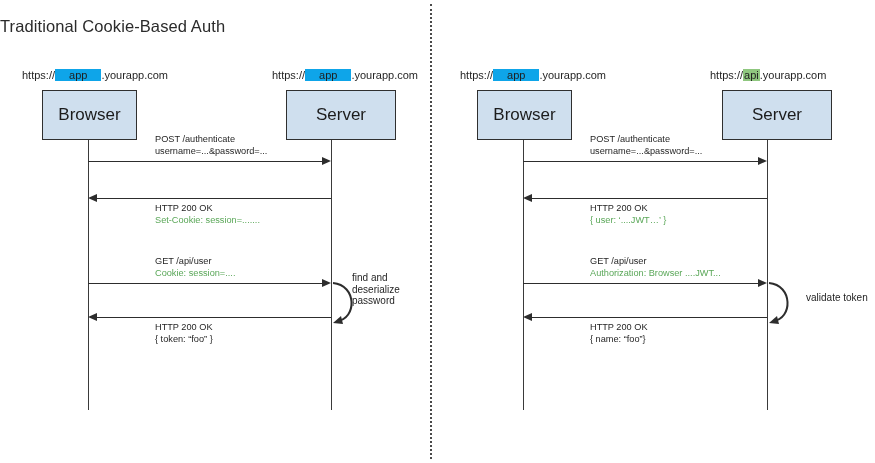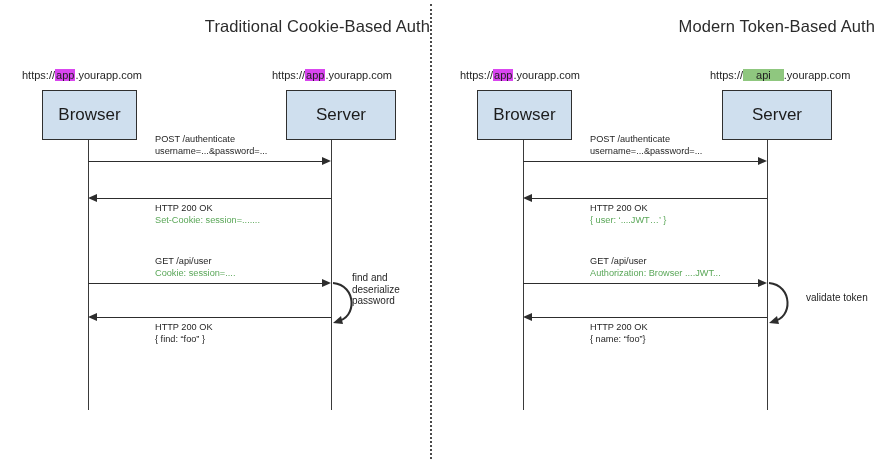--- a/index.html
+++ b/index.html
@@ -35,40 +35,40 @@
   
   .panel { position: absolute; top: 0; height: 463px; }
   .panel.left  { left: 0px;   width: 430px; }
   .panel.right { left: 440px; width: 435px; }
 
   .panel-title {
     position: absolute;
     top: 17px;
     left: 0;
     width: 100%;
-    text-align: right;
+    text-align: left;
     font-size: 16.5px;
     letter-spacing: .1px;
     color: #2b2b2b;
     white-space: nowrap;
   }
 
   
   .participant { position: absolute; top: 0; }
 
   .url {
     position: absolute;
     top: 68px;
     white-space: nowrap;
     font-size: 11px;
     color: #1f1f1f;
     line-height: 14px;
   }
-  .url .hl-blue  { background: #d946ef; padding: 0 1px; }
-  .url .hl-green { background: #8fc77f; padding: 0 13px; }
+  .url .hl-blue  { background: #0ea5e9; padding: 0 14px; }
+  .url .hl-green { background: #8fc77f; padding: 0 1px; }
 
   .node-box {
     position: absolute;
     top: 90px;
     width: 95px;
     height: 50px;
     background: #cfdfee;
     border: 1.6px solid #2f2f2f;
     box-sizing: border-box;
     display: flex;
@@ -186,31 +186,30 @@
       <div>find and</div>
       <div>deserialize</div>
       <div>password</div>
     </div>
 
     <div class="msg">
       <div class="msg-line" style="left:97px; top:317px; width:234px;"></div>
       <div class="arrow-head left" style="left:88px; top:313px;"></div>
       <div class="msg-label" style="left:155px; top:322px;">
         <div>HTTP 200 OK</div>
-        <div>{  find: “foo” }</div>
+        <div>{  token: “foo” }</div>
       </div>
     </div>
 
   </div>
 
   <div class="divider"></div>
 
   <div class="panel right">
 
-    <div class="panel-title">Modern Token-Based Auth</div>
 
     <div class="participant">
       <div class="url" style="left:20px;">
         <span>https://</span><span class="hl-blue">app</span><span>.yourapp.com</span>
       </div>
       <div class="node-box" style="left:37px;">Browser</div>
       <div class="lifeline" style="left:83px;"></div>
     </div>
 
     <div class="participant">

